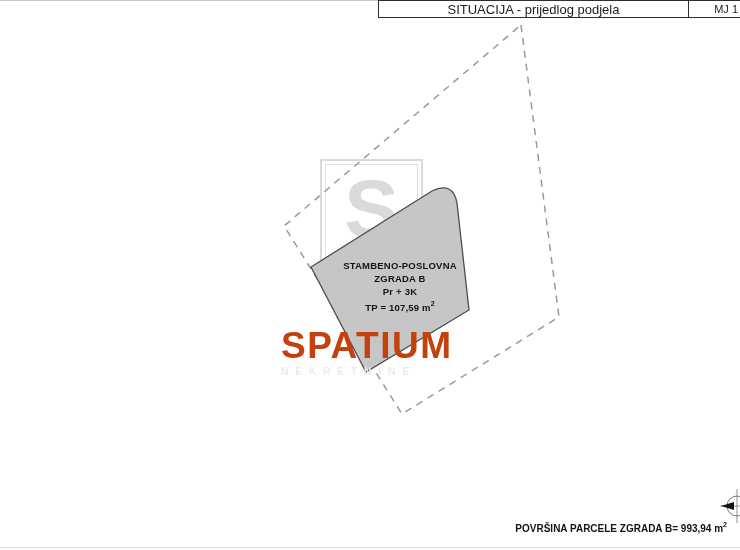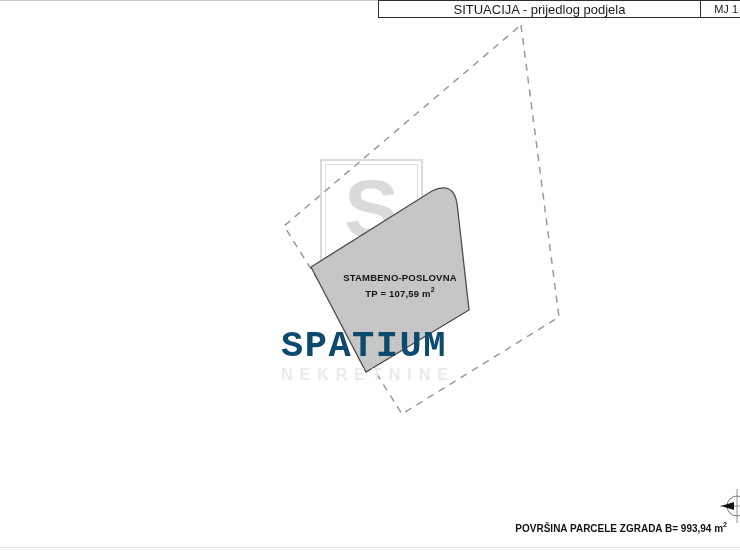--- a/index.html
+++ b/index.html
@@ -20,21 +20,21 @@
   .title-bar {
     position: absolute; left: 378px; top: 0; width: 362px; height: 18px;
     border: 1px solid #2e2e2e; border-right: none;
     box-sizing: border-box; display: flex; z-index: 5; background: #ffffff;
   }
   .title-cell {
     flex: 1; display: flex; align-items: center; justify-content: center;
     font-size: 13px; color: #1c1c1c; white-space: nowrap; overflow: hidden;
   }
   .scale-cell {
-    width: 40px; border-left: 1px solid #2e2e2e; box-sizing: border-box;
+    width: 52px; border-left: 1px solid #2e2e2e; box-sizing: border-box;
     display: flex; align-items: center; justify-content: flex-end;
     padding-right: 2px; font-size: 11px; color: #1c1c1c; white-space: nowrap;
   }
 
   
   .s-logo {
     position: absolute; left: 320px; top: 159px; width: 103px; height: 103px;
     border: 2px solid #dadada; box-sizing: border-box; z-index: 1;
   }
   .s-logo-inner {
@@ -49,34 +49,33 @@
 
   
   .site-svg { position: absolute; left: 0; top: 0; z-index: 2; }
 
   
   .building-label {
     position: absolute; left: 320px; top: 259px; width: 160px;
     text-align: center; z-index: 3;
     font-size: 9.5px; font-weight: bold; color: #141414; line-height: 13px;
     letter-spacing: 0.2px;
-    margin-top: 12px;
   }
   .building-label sup, .parcel-area sup {
     font-size: 7px; position: relative; top: -1px; font-weight: bold;
   }
 
   
   .brand-mark { position: absolute; left: 281px; top: 328px; z-index: 4; }
   .brand-name {
-    font-size: 37px; font-weight: bold; color: #0c4a6e;
-    letter-spacing: 1.5px; line-height: 36px; white-space: nowrap; font-family: Liberation Mono, monospace;
+    font-size: 37px; font-weight: bold; color: #c2410c;
+    letter-spacing: 1.5px; line-height: 36px; white-space: nowrap;
   }
   .brand-sub {
-    font-size: 16px; font-weight: bold; color: #eaeaea;
+    font-size: 10px; font-weight: bold; color: #eaeaea;
     letter-spacing: 7px; margin-top: 2px; white-space: nowrap;
   }
 
   
   .parcel-area {
     position: absolute; right: 13px; top: 522px; z-index: 5;
     font-size: 10px; font-weight: bold; color: #141414; white-space: nowrap;
   }
 </style>
 </head>
@@ -102,20 +101,22 @@
     <g transform="translate(737,506)">
       <circle cx="0" cy="0" r="10" fill="none" stroke="#777777" stroke-width="1"></circle>
       <line x1="0" y1="-17" x2="0" y2="17" stroke="#777777" stroke-width="0.8"></line>
       <line x1="-17" y1="0" x2="17" y2="0" stroke="#777777" stroke-width="0.8"></line>
       <polygon points="-16,0 -3,-4 -3,4" fill="#111111"></polygon>
     </g>
   </svg>
 
   <div class="building-label">
     <div>STAMBENO-POSLOVNA</div>
+    <div>ZGRADA B</div>
+    <div>Pr + 3K</div>
     <div><span>TP = 107,59 m</span><sup>2</sup></div>
   </div>
 
   <div class="brand-mark">
     <div class="brand-name">SPATIUM</div>
     <div class="brand-sub">NEKRETNINE</div>
   </div>
 
   <div class="title-bar">
     <div class="title-cell">SITUACIJA - prijedlog podjela</div>

